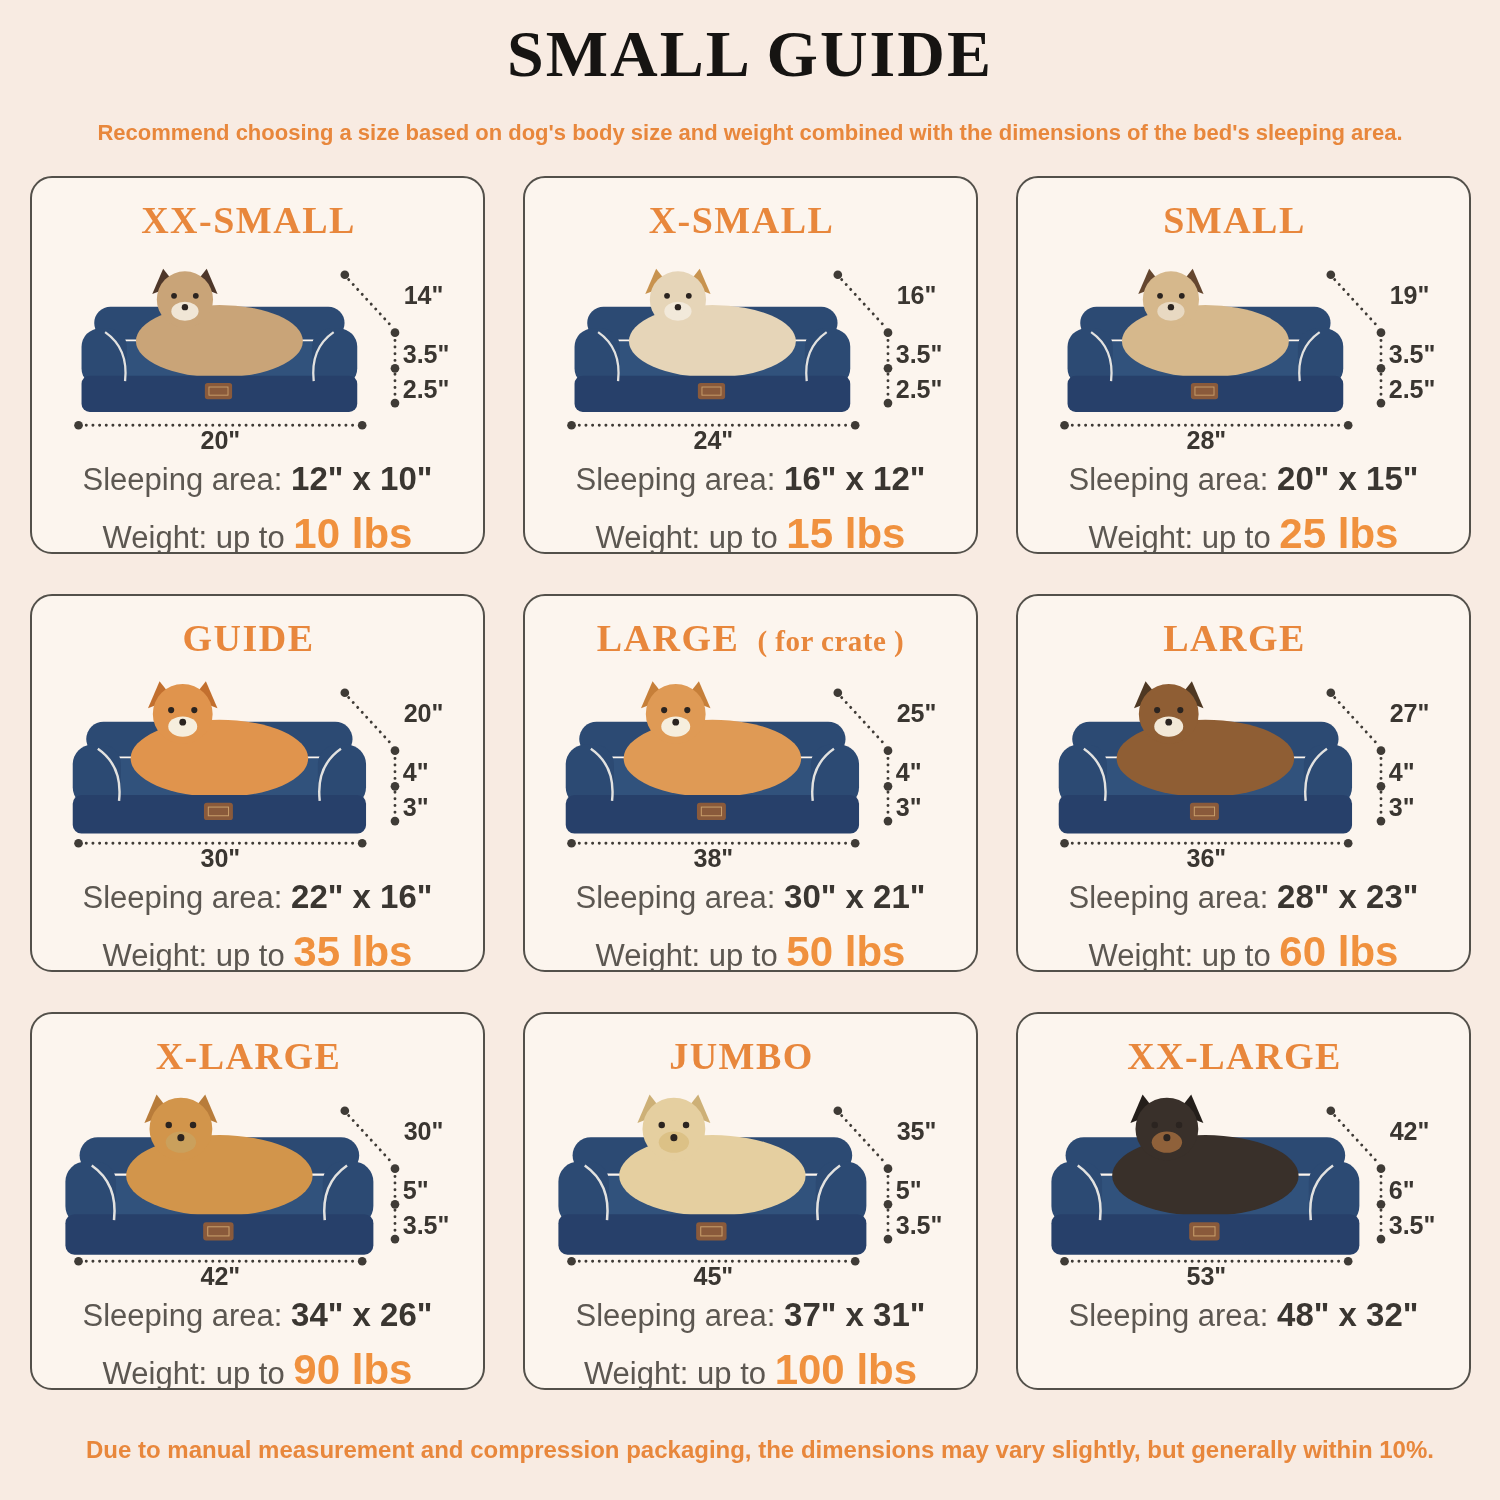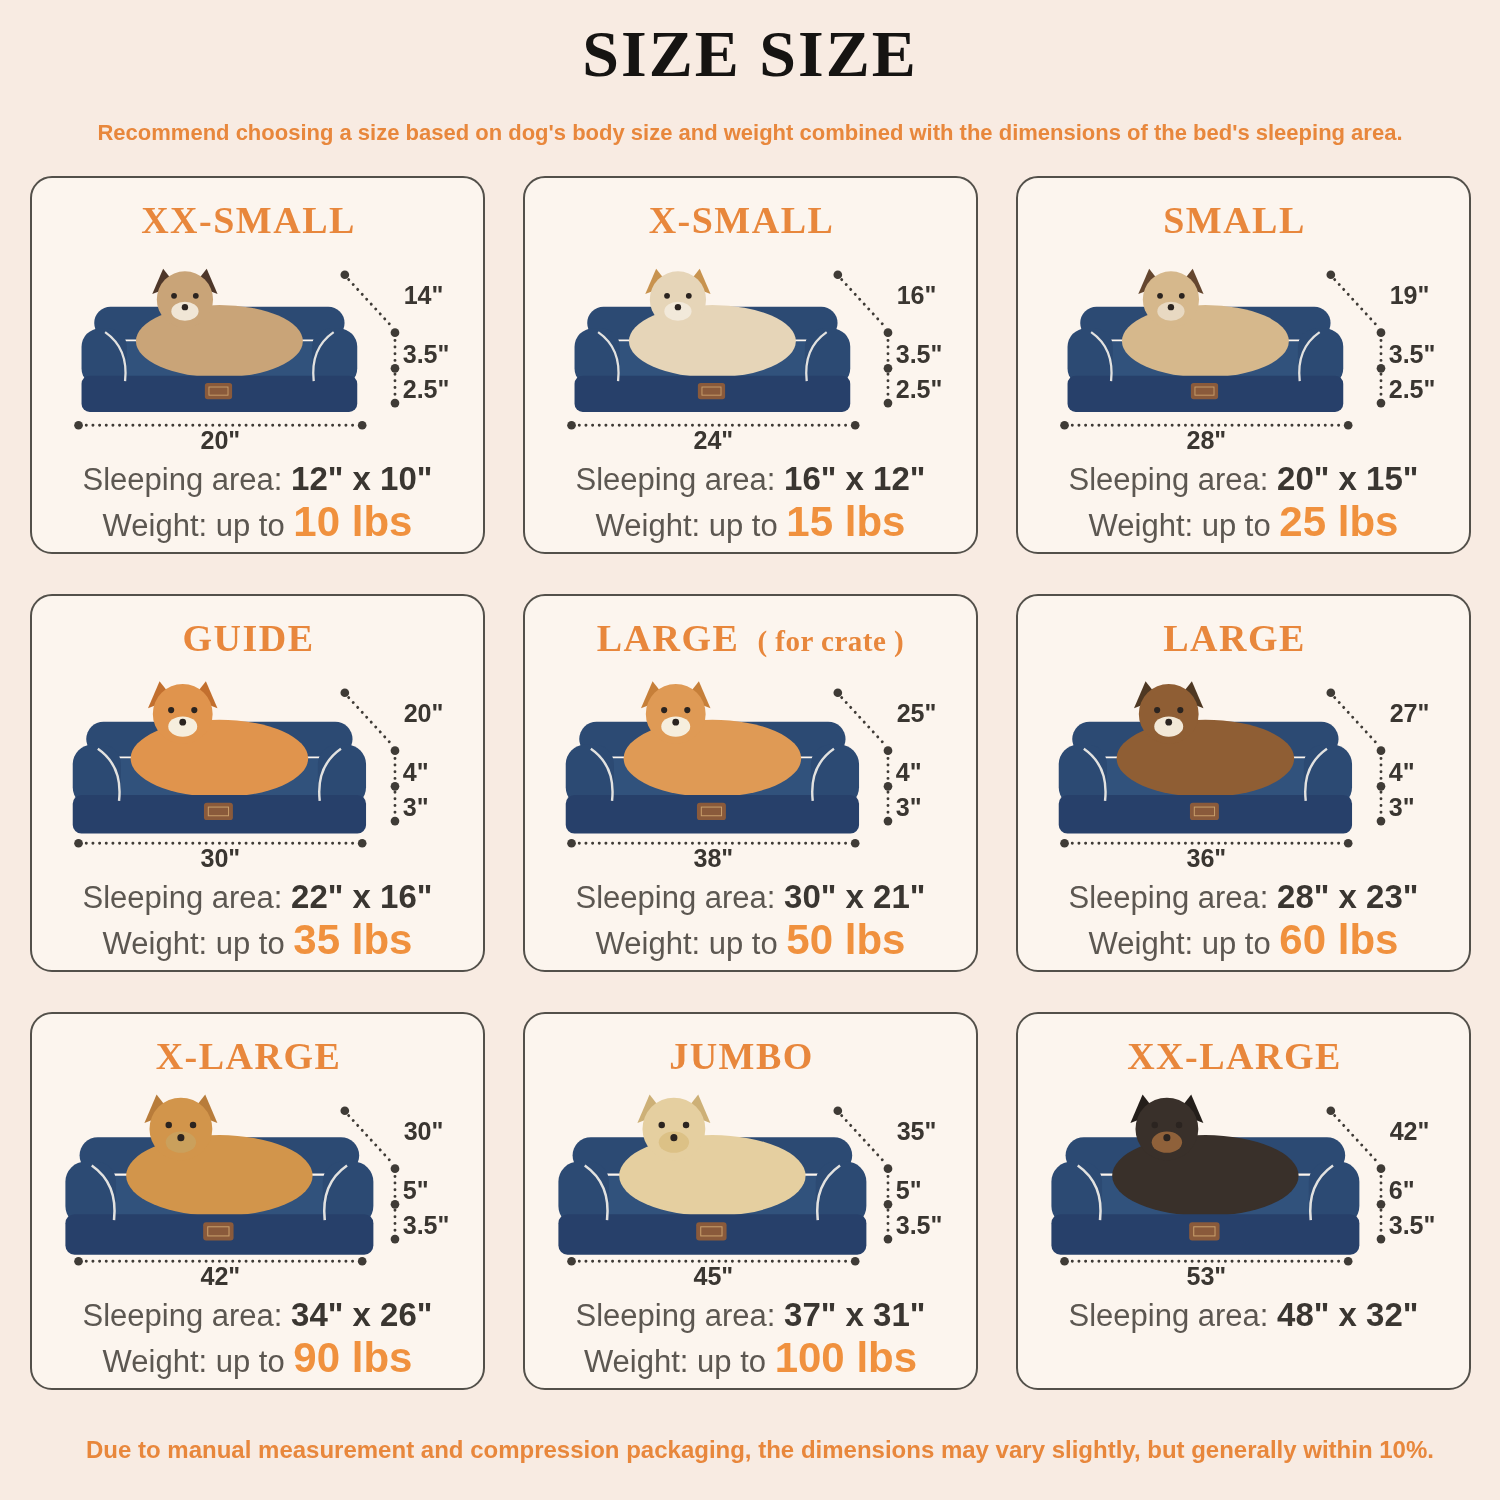--- a/index.html
+++ b/index.html
@@ -60,35 +60,35 @@
   .fig svg{width:100%;height:100%;display:block;}
   .bed-pet{transform-box:fill-box;transform-origin:50% 60%;}
   .row1 .bed-pet{transform:scale(.94);}
   .row3 .bed-pet{transform:scale(1.05);}
   .dims line{stroke:#3f3b36;stroke-width:3;stroke-dasharray:.1 6.8;stroke-linecap:round;}
   .dims circle{fill:#3f3b36;}
   .dims text{font-family:"Liberation Sans",sans-serif;font-weight:bold;font-size:26px;fill:#3a3631;}
   .piping{stroke:#eceae6;stroke-width:2.5;fill:none;opacity:.95;}
   .area-line{margin-top:4px;font-size:31px;color:#5c5751;}
   .area-line b{font-size:33px;color:#3a3631;}
-  .weight-line{margin-top:0;font-size:31px;color:#5c5751;}
+  .weight-line{margin-top:12px;font-size:31px;color:#5c5751;}
   .weight-line b{font-size:42px;color:#f0913e;}
   .page-footer{
     margin-top:46px;
     text-align:center;
     font-weight:bold;
     font-size:24px;
     color:#e8873c;
     padding-left:20px;
   }
 </style>
 </head>
 <body>
 
-<h1 class="page-title">SIZE SIZE</h1>
+<h1 class="page-title">SMALL GUIDE</h1>
 <div class="page-subtitle">Recommend choosing a size based on dog's body size and weight combined with the dimensions of the bed's sleeping area.</div>
 
 <div class="grid" id="grid">
   <div class="card row1">
     <div class="card-title">
       <span>XX-SMALL</span><span class="crate-note"></span>
     </div>
     <div class="fig">
       <svg viewBox="0 0 455 212" preserveAspectRatio="xMidYMid meet">
         <g class="bed-pet">

